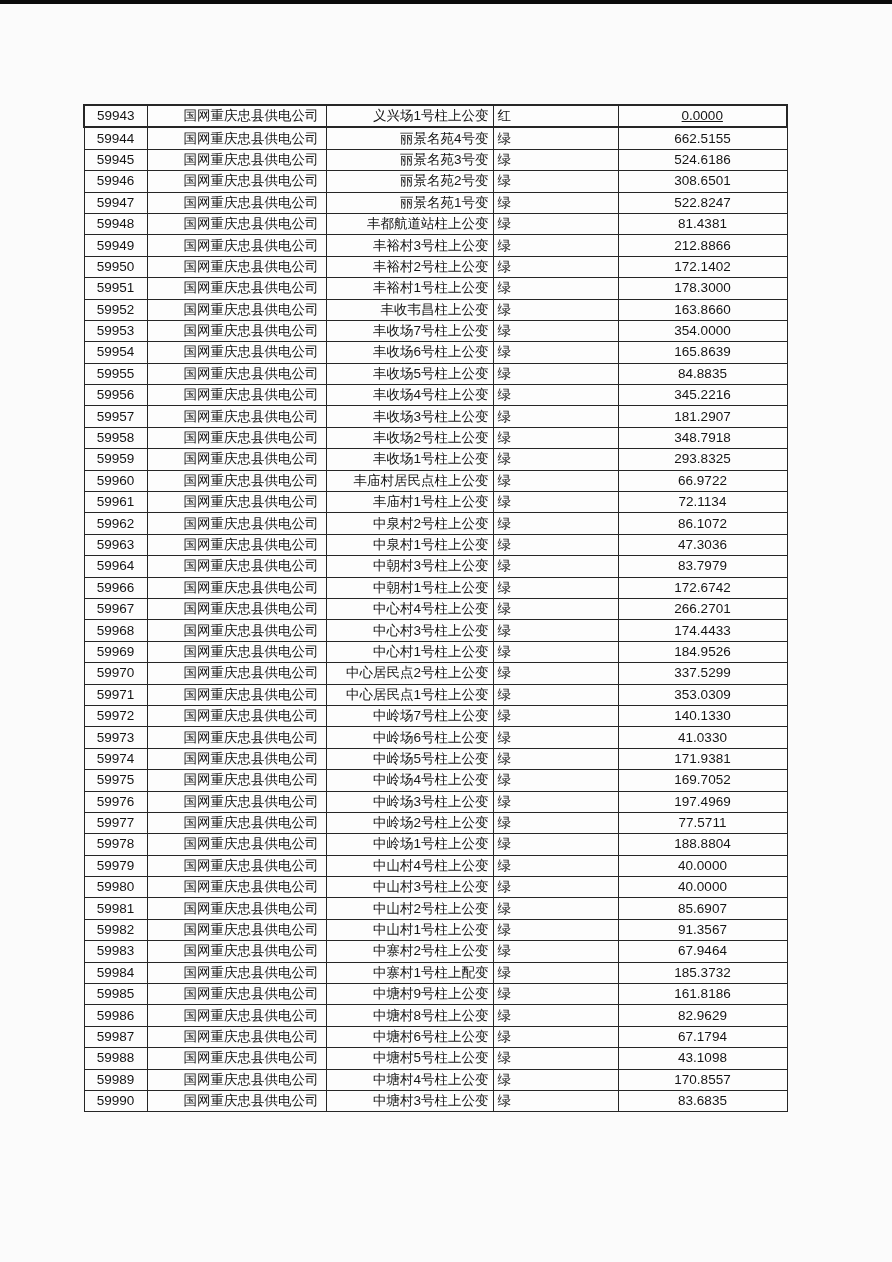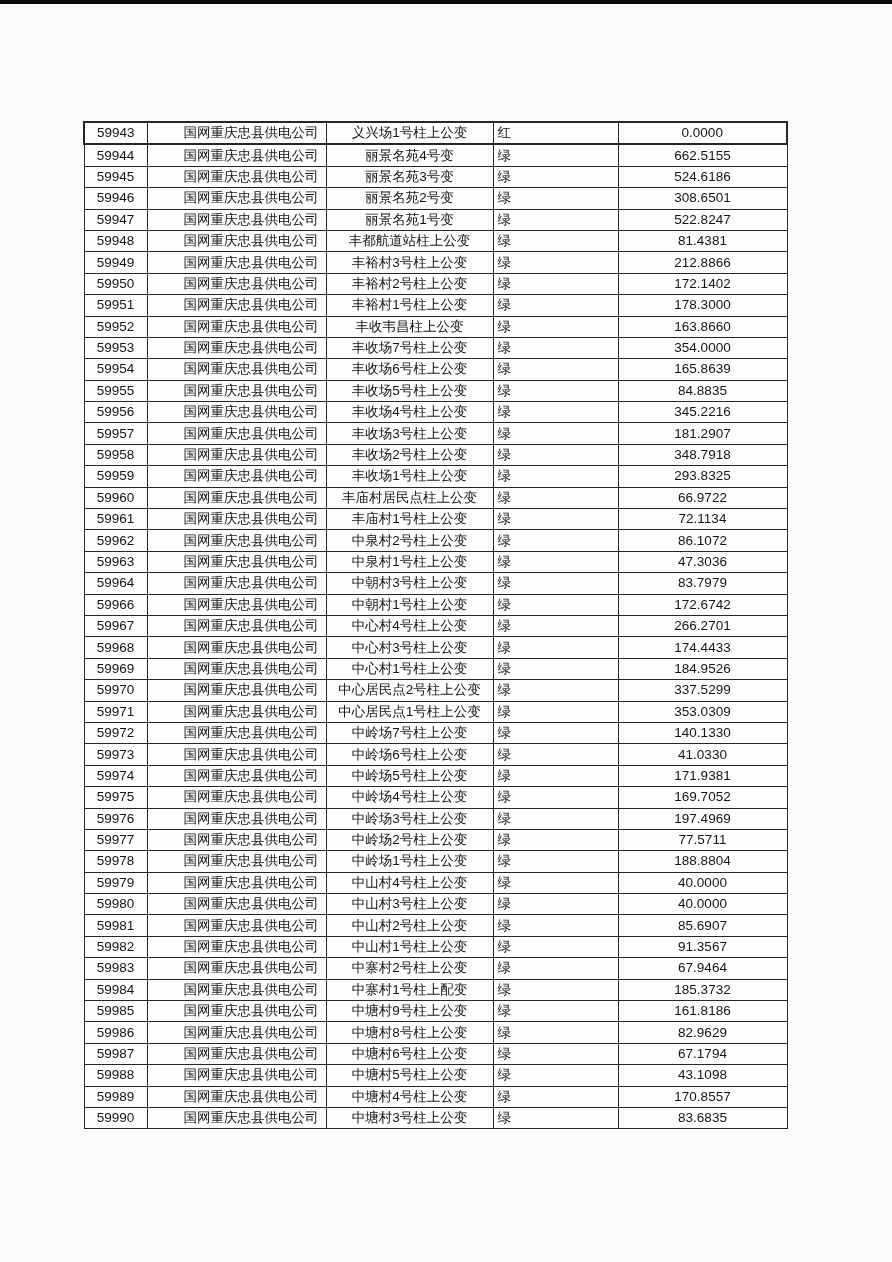--- a/index.html
+++ b/index.html
@@ -13,45 +13,45 @@
   }
   .top-bar {
     position: absolute;
     top: 0; left: 0;
     width: 892px; height: 4px;
     background: #0a0a0a;
   }
   .table-wrap {
     position: absolute;
     left: 83px;
-    top: 121px;
+    top: 104px;
   }
   table {
     border-collapse: collapse;
     table-layout: fixed;
     width: 703px;
   }
   td {
     border: 1px solid #262626;
     height: 20.4px;
     font-size: 13.5px;
     line-height: 20px;
     padding: 0 4px;
     overflow: hidden;
     white-space: nowrap;
     background: #fdfdfd;
   }
   .col-id     { text-align: center; padding: 0; }
   .col-company{ text-align: left; padding-left: 36px; }
-  .col-name   { text-align: center; margin-top: 8px; }
+  .col-name   { text-align: right; margin-top: 8px; }
   .col-status { text-align: left; }
   .col-value  { text-align: center; }
   tr.thick td { border-top-width: 2px; border-bottom-width: 2px; }
   tr.thick td:first-child { border-left-width: 2px; }
-  tr.thick td:last-child  { border-right-width: 2px; }
+  tr.thick td:last-child  { border-right-width: 2px; text-decoration: underline; }
 </style>
 </head>
 <body>
 
 <div class="top-bar"></div>
 
 <div class="table-wrap">
   <table>
     <colgroup>
       <col style="width:63px">

